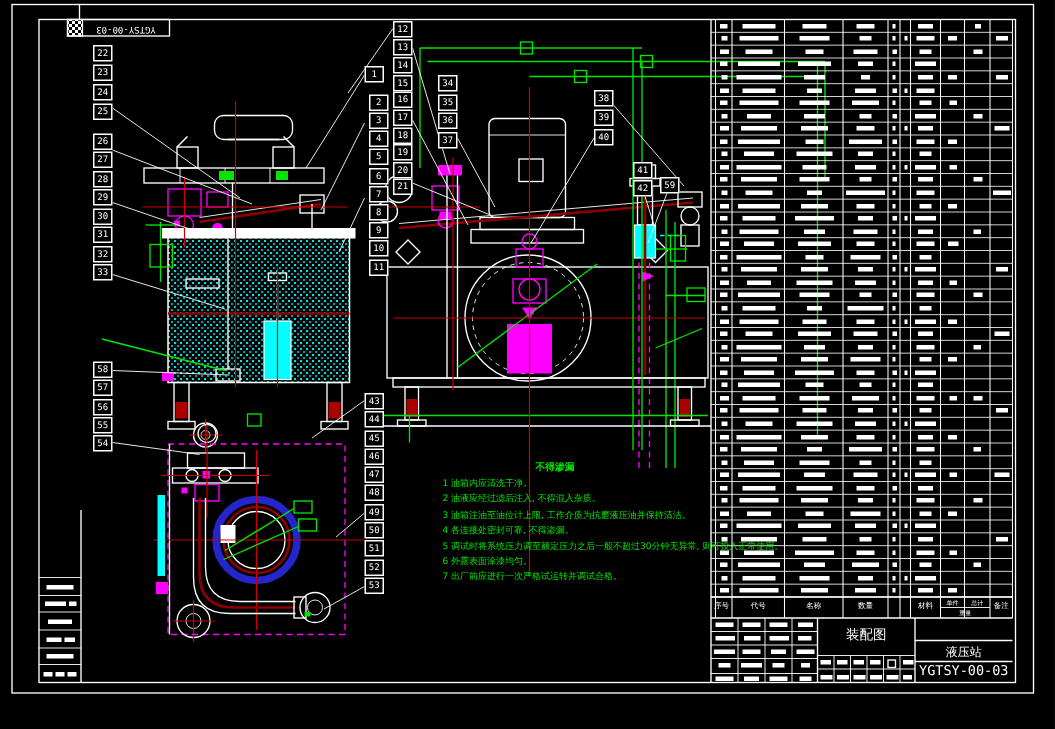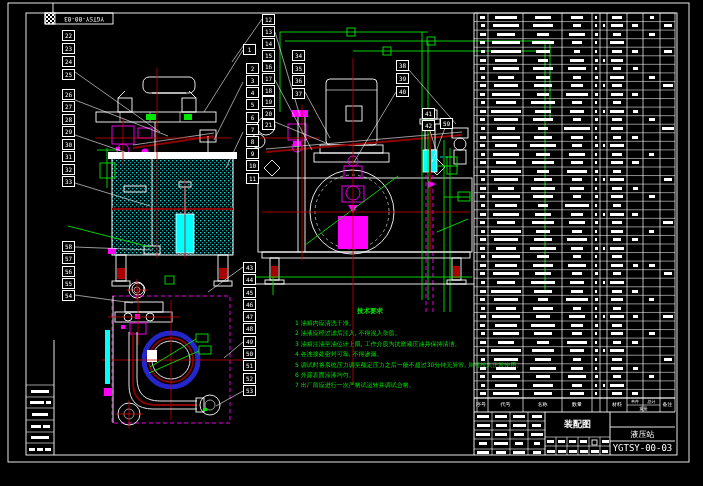--- a/index.html
+++ b/index.html
@@ -357,34 +357,34 @@
     <line class="wt" x1="26" y1="397" x2="54" y2="397"></line>
     <line class="wt" x1="26" y1="408" x2="54" y2="408"></line>
     <line class="wt" x1="26" y1="420" x2="54" y2="420"></line>
     <line class="wt" x1="26" y1="432" x2="54" y2="432"></line>
     <line class="wt" x1="26" y1="443" x2="54" y2="443"></line>
   </g>
 </svg>
 
 <div id="top-label" class="rot180">YGTSY-00-03</div>
 
-<div class="note-title">技术要求</div>
+<div class="note-title">不得渗漏</div>
 <div id="notes-holder"></div>
 
 <div class="hlabel" style="left:474px;top:401px;width:14px;">序号</div>
 <div class="hlabel" style="left:488px;top:401px;width:35px;">代号</div>
 <div class="hlabel" style="left:523px;top:401px;width:39px;">名称</div>
 <div class="hlabel" style="left:562px;top:401px;width:30px;">数量</div>
 <div class="hlabel" style="left:607px;top:401px;width:20px;">材料</div>
 <div class="hlabel" style="left:627px;top:399px;width:16px;font-size:4px;">单件</div>
 <div class="hlabel" style="left:643px;top:399px;width:17px;font-size:4px;">总计</div>
 <div class="hlabel" style="left:627px;top:406px;width:33px;font-size:4px;">重量</div>
 <div class="hlabel" style="left:660px;top:401px;width:15px;">备注</div>
 
-<div class="tb-text" style="left:545px;top:414px;width:65px;font-size:9px;line-height:21px;font-weight:bold;">装配图</div>
+<div class="tb-text" style="left:545px;top:414px;width:65px;font-size:9px;line-height:21px;font-weight:normal;">装配图</div>
 <div class="tb-text" style="left:610px;top:429px;width:65px;font-size:8px;line-height:11px;">液压站</div>
 <div class="tb-text" style="left:610px;top:442px;width:65px;font-size:9px;line-height:12px;font-family:'DejaVu Sans Mono',monospace;">YGTSY-00-03</div>
 
 <div id="gen-holder">
       <div class="balloon" style="left: 243px; top: 44px;">1</div>
       <div class="balloon" style="left: 246px; top: 63px;">2</div>
       <div class="balloon" style="left: 246px; top: 75px;">3</div>
       <div class="balloon" style="left: 246px; top: 87px;">4</div>
       <div class="balloon" style="left: 246px; top: 99px;">5</div>
       <div class="balloon" style="left: 246px; top: 112px;">6</div>

